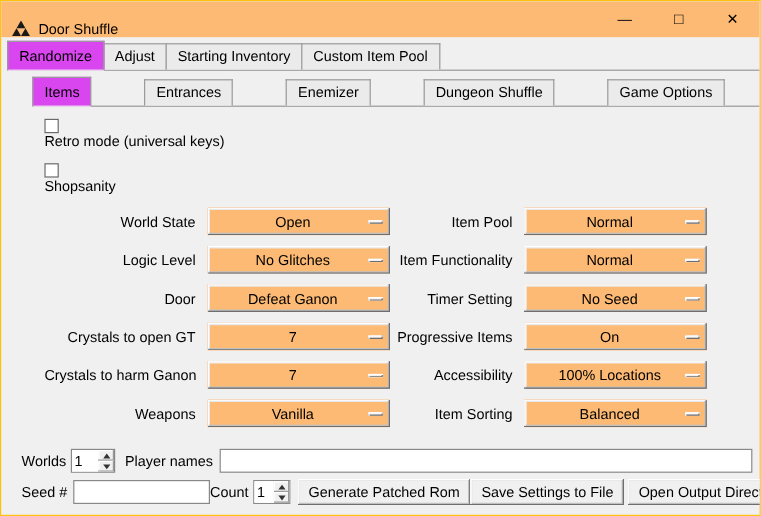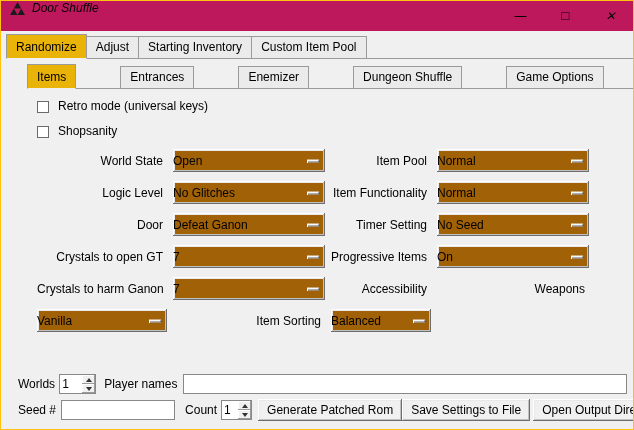--- a/index.html
+++ b/index.html
@@ -3,50 +3,50 @@
 <meta charset="utf-8">
 <style>
   * { margin:0; padding:0; box-sizing:border-box; }
   html,body { background:#cfcfcf; }
   body { font-family:"Liberation Sans", sans-serif; font-size:12px; color:#000; }
 
   .window { width:634px; height:430px; border:1px solid #ffc20e; background:#f0f0f0;
             display:flex; flex-direction:column; overflow:hidden; }
 
   
-  .titlebar { height:30px; background:#be185d; display:flex; align-items:flex-start; flex:0 0 auto;font-style:italic; }
+  .titlebar { height:30px; background:#fdba74; display:flex; align-items:flex-end; flex:0 0 auto; }
   .app-icon { width:16px; height:15px; margin:0 6px 0 9px; display:flex; align-items:center; }
   .title-text { font-size:12px; color:#000; }
   .win-controls { margin-left:auto; display:flex; height:100%; }
   .win-btn { width:45px; height:100%; display:flex; align-items:center; justify-content:center;
              font-size:12px; color:#000; cursor:default; }
   .glyph-max { font-size:13px; margin-top:-2px; }
 
   
   .tabs { display:flex; align-items:flex-end; border-bottom:1px solid #9a9a9a; }
   .tabs-outer { margin:3px 0 0 5px; }
   .tabs-inner { margin:5px 0 0 26px;gap:45px; }
   .tab { border:1px solid #9a9a9a; border-bottom:none; background:#ebebeb;
          padding:3px 9px 4px; margin-right:-1px; position:relative; white-space:nowrap; }
-  .tab.selected { background:#eab308; padding-top:5px; margin-bottom:-1px;
+  .tab.selected { background:#d946ef; padding-top:5px; margin-bottom:-1px;
                   border-bottom:1px solid #f0f0f0; z-index:2; }
 
   
   .pane { flex:1 1 auto; display:flex; flex-direction:column; }
   .content { padding:10px 46px 0 36px; }
-  .check-row { display:flex; align-items:flex-end; margin-bottom:11px; }
+  .check-row { display:flex; align-items:flex-start; margin-bottom:11px;flex-direction:column; }
   .checkbox { width:12px; height:12px; background:#fff; border:1px solid #6a6a6a;
               margin-right:9px; flex:0 0 auto; }
   .settings { display:grid; grid-template-columns:130px 152px 1fr 152px;
               column-gap:6px; row-gap:9px; align-items:center; margin-top:10px; }
   .cell-label { text-align:right; padding-right:4px; white-space:nowrap; }
-  .menu { position:relative; height:23px; background:#a16207;
+  .menu { position:relative; height:23px; background:#fdba74;
           box-shadow: inset -1px -1px 0 #6e6e6e, inset 1px 1px 0 #ffffff,
                       inset -2px -2px 0 #c0c0c0, inset 2px 2px 0 #e9e9e9;
-          display:flex; align-items:center; cursor:default; }
+          display:flex; align-items:center; justify-content:center; cursor:default; }
   .menu-text { padding-right:10px; }
   .menu-ind { position:absolute; right:6px; top:50%; transform:translateY(-50%);
               width:12px; height:3px; background:#f0f0f0;
               box-shadow: inset 1px 1px 0 #ffffff, inset -1px -1px 0 #6e6e6e; }
 
   
   .footer { margin-top:auto; padding:0 6px 8px 17px; display:flex; flex-direction:column; gap:5px; }
   .frow { display:flex; align-items:center; }
   .entry { background:#fff; border:1px solid #888; height:20px; padding:0 3px;
            font-family:"Liberation Sans", sans-serif; font-size:12px; outline:none; }
@@ -165,20 +165,24 @@
           <span class="menu-text">On</span>
           <span class="menu-ind"></span>
         </div>
 
         <span class="cell-label">Crystals to harm Ganon</span>
         <div class="menu">
           <span class="menu-text">7</span>
           <span class="menu-ind"></span>
         </div>
         <span class="cell-label">Accessibility</span>
+        <div class="menu">
+          <span class="menu-text">100% Locations</span>
+          <span class="menu-ind"></span>
+        </div>
 
         <span class="cell-label">Weapons</span>
         <div class="menu">
           <span class="menu-text">Vanilla</span>
           <span class="menu-ind"></span>
         </div>
         <span class="cell-label">Item Sorting</span>
         <div class="menu">
           <span class="menu-text">Balanced</span>
           <span class="menu-ind"></span>
@@ -200,21 +204,21 @@
                 <span class="arr-down"></span>
               </div>
           </div>
         </div>
         <span class="lbl" style="margin-left:8px;">Player names</span>
         <input class="entry" style="flex: 1 1 0%; margin-left: 5px;" value="">
       </div>
       <div class="frow">
         <span class="lbl">Seed #</span>
         <input class="entry" style="width: 114px; margin-left: 5px;" value="">
-        <span class="lbl" style="margin-left:10px;">Count</span>
+        <span class="lbl" style="">Count</span>
         <div class="spin" style="margin-left:4px;">
           <input class="spin-input" style="width: 16px;" value="1">
           <div class="spin-btns">
             <div class="spin-btn">
                 <span class="arr-up"></span>
               </div>
             <div class="spin-btn">
                 <span class="arr-down"></span>
               </div>
           </div>

